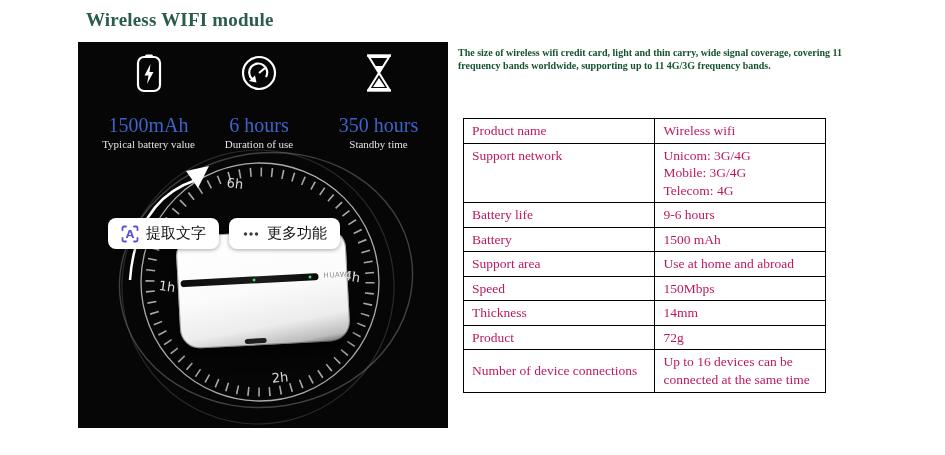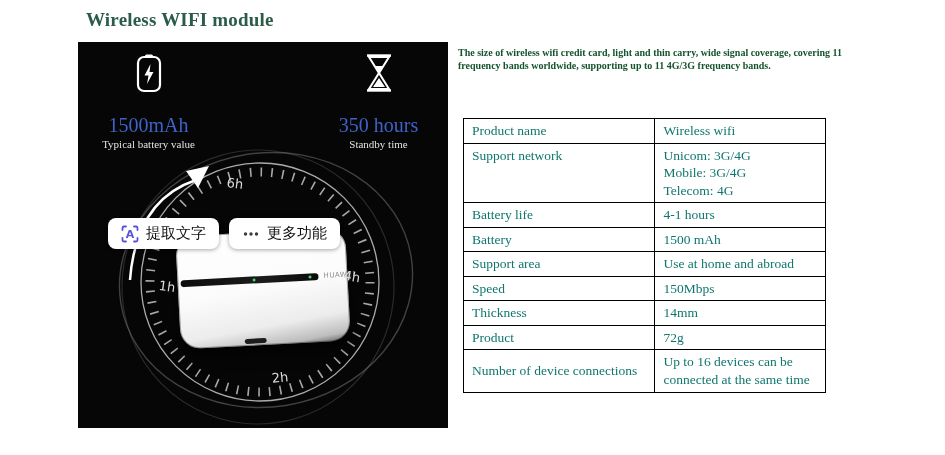--- a/index.html
+++ b/index.html
@@ -48,21 +48,21 @@
   .overlay-buttons { position:absolute; left:30px; top:176px; display:flex; gap:10px; z-index:5; }
   .ov-btn { display:inline-flex; align-items:center; gap:7px; height:31px; padding:0 13px;
     background:#ffffff; border:none; border-radius:8px; cursor:pointer;
     font-family:"DejaVu Sans","Liberation Sans",sans-serif; font-size:15px; color:#111;
     box-shadow:0 1px 4px rgba(0,0,0,.35); }
 
   
   .desc { position:absolute; left:458px; top:46px; width:420px; font-size:10px; font-weight:bold;
     color:#14532d; line-height:1.32; }
   .spec-table { position:absolute; left:463px; top:118px; width:363px; border-collapse:collapse;
-    font-size:13.5px; color:#0f766e; }
+    font-size:13.5px; color:#be185d; }
   .spec-table td { border:1px solid #000; padding:3px 8px; line-height:1.3; vertical-align:middle; }
   .spec-table td.k { width:192px; }
   .spec-table td.v { width:171px; white-space:pre-line; }
   .spec-table tr.va-top td { vertical-align:top; }
 </style>
 </head>
 <body>
 
 <div class="page">
 
@@ -75,20 +75,32 @@
         <svg width="30" height="40" viewBox="0 0 30 40">
           <rect x="11" y="1.5" width="8" height="3" rx="1.5" fill="#fff"></rect>
           <rect x="4" y="4" width="22" height="34" rx="6" fill="none" stroke="#fff" stroke-width="2.2"></rect>
           <polygon points="16.5,11 10.5,22.5 14.5,22.5 13,31 19.5,19 15.5,19" fill="#fff"></polygon>
         </svg>
       </div>
       <div class="val">1500mAh</div>
       <div class="lab">Typical battery value</div>
     </div>
 
+    <div class="stat s1">
+      <div class="ic">
+        <svg width="38" height="38" viewBox="0 0 38 38">
+          <circle cx="19" cy="19" r="16" fill="none" stroke="#fff" stroke-width="2.2"></circle>
+          <path d="M 12 25 A 9 9 0 1 1 26 23" fill="none" stroke="#fff" stroke-width="2.2"></path>
+          <polygon points="9,27 15,21.5 16.5,28.5" fill="#fff"></polygon>
+          <line x1="19" y1="19" x2="25" y2="14" stroke="#fff" stroke-width="2.2"></line>
+        </svg>
+      </div>
+      <div class="val">6 hours</div>
+      <div class="lab">Duration of use</div>
+    </div>
 
     <div class="stat s2">
       <div class="ic">
         <svg width="32" height="40" viewBox="0 0 32 40">
           <line x1="4" y1="2.5" x2="28" y2="2.5" stroke="#fff" stroke-width="2.4"></line>
           <line x1="4" y1="37.5" x2="28" y2="37.5" stroke="#fff" stroke-width="2.4"></line>
           <path d="M6 4 L26 4 L16 20 Z" fill="none" stroke="#fff" stroke-width="2"></path>
           <path d="M6 36 L26 36 L16 20 Z" fill="none" stroke="#fff" stroke-width="2"></path>
           <path d="M12 13 L20 13 L16 19 Z" fill="#fff"></path>
           <path d="M10 34 L22 34 L16 25 Z" fill="#fff"></path>
@@ -158,21 +170,21 @@
         <td class="v">Wireless wifi</td>
       </tr>
       <tr class="va-top">
         <td class="k">Support network</td>
         <td class="v">Unicom: 3G/4G
 Mobile: 3G/4G
 Telecom: 4G</td>
       </tr>
       <tr>
         <td class="k">Battery life</td>
-        <td class="v">4-1 hours</td>
+        <td class="v">9-6 hours</td>
       </tr>
       <tr>
         <td class="k">Battery</td>
         <td class="v">1500 mAh</td>
       </tr>
       <tr>
         <td class="k">Support area</td>
         <td class="v">Use at home and abroad</td>
       </tr>
       <tr>

